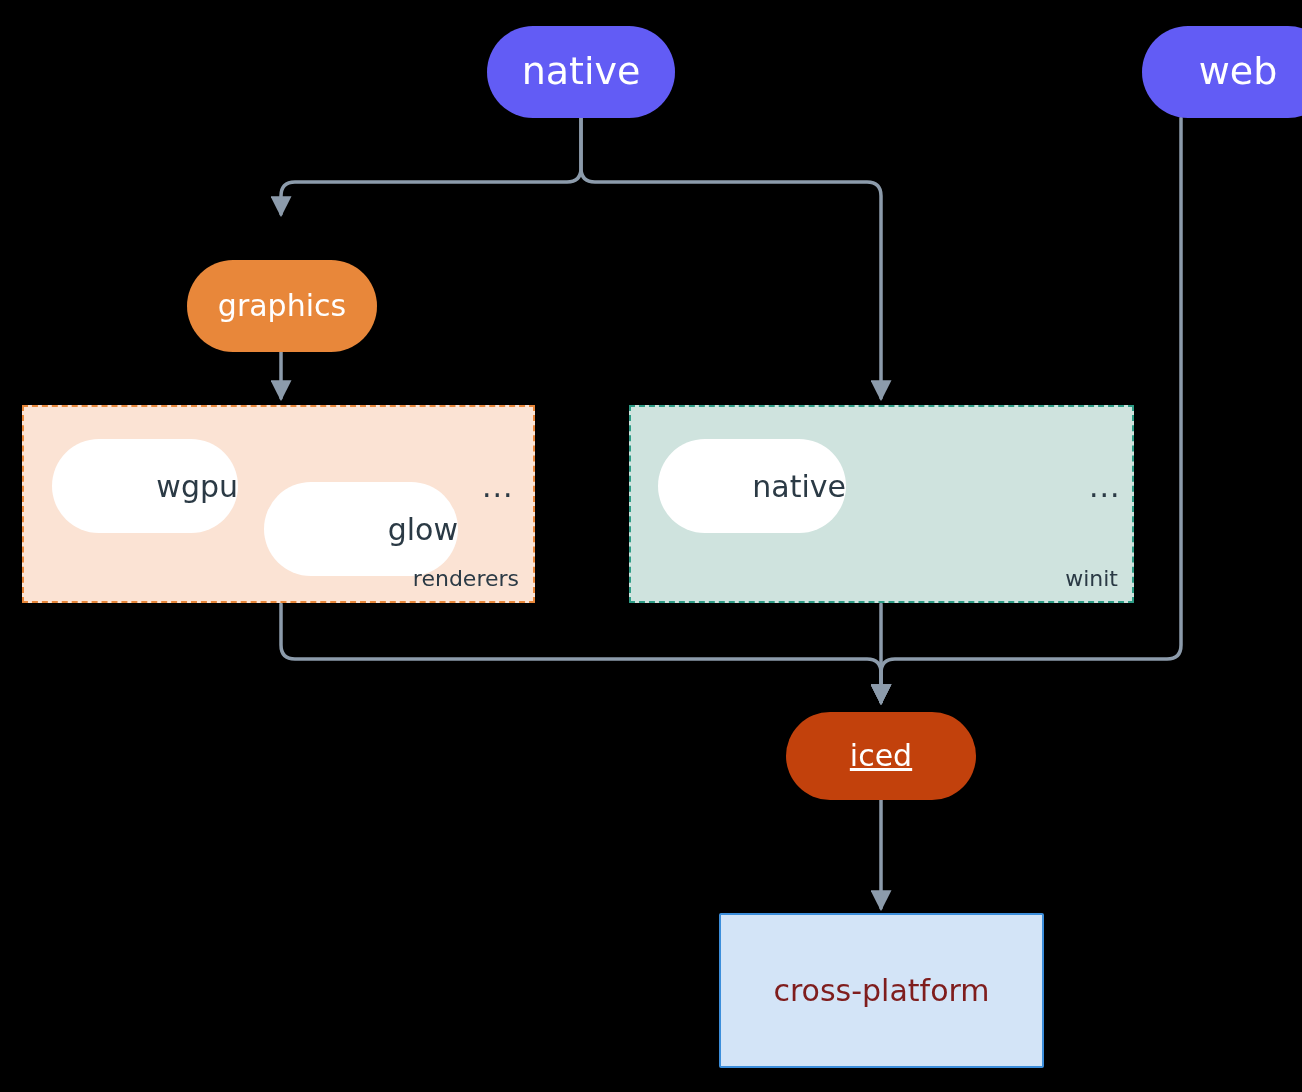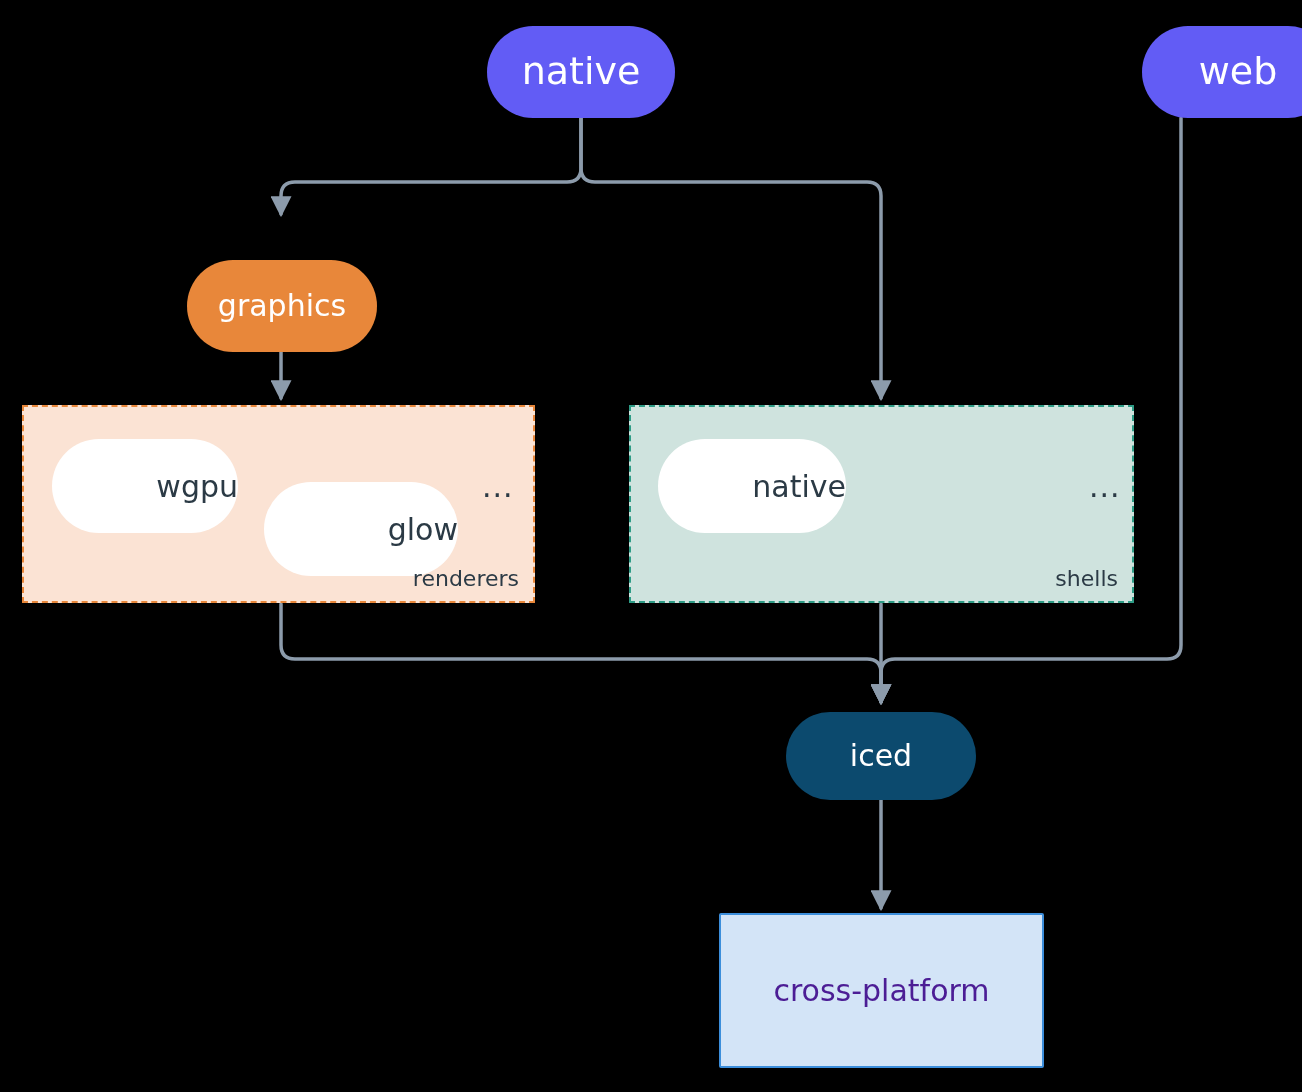--- a/index.html
+++ b/index.html
@@ -40,28 +40,29 @@
     color: #ffffff;
     font-size: 38px;
   }
   .node-graphics {
     background: #E8873A;
     color: #ffffff;
     font-size: 30px;
     margin-top: 42px;
   }
   .node-iced {
-    background: #0c4a6e;
+    background: #c2410c;
     color: #ffffff;
     font-size: 30px;
+    text-decoration: underline;
   }
   .node-app {
     background: #D3E4F7;
     border: 2px solid #3C8EDB;
-    color: #4c1d95;
+    color: #7f1d1d;
     font-size: 30px;
     border-radius: 2px;
     flex-direction: column;
   }
   .node-app .line {
     display: block;
   }
   .group {
     position: absolute;
     box-sizing: border-box;
@@ -151,21 +152,21 @@
     </div>
     <span class="ellipsis" style="left:458px; top:62px;">...</span>
     <span class="group-label">renderers</span>
   </div>
 
   <div class="group group-shells" style="left:629px; top:405px; width:505px; height:198px;">
     <div class="leaf" style="left:27px; top:32px; width:188px; height:94px;">
       <span>native</span>
     </div>
     <span class="ellipsis" style="left:458px; top:62px;">...</span>
-    <span class="group-label">shells</span>
+    <span class="group-label">winit</span>
   </div>
 
   <div class="node pill node-iced" style="left:786px; top:712px; width:190px; height:88px;">
     <span>iced</span>
   </div>
 
   <div class="node node-app" style="left:719px; top:913px; width:325px; height:155px;">
     <span class="line">cross-platform</span>
   </div>
 

